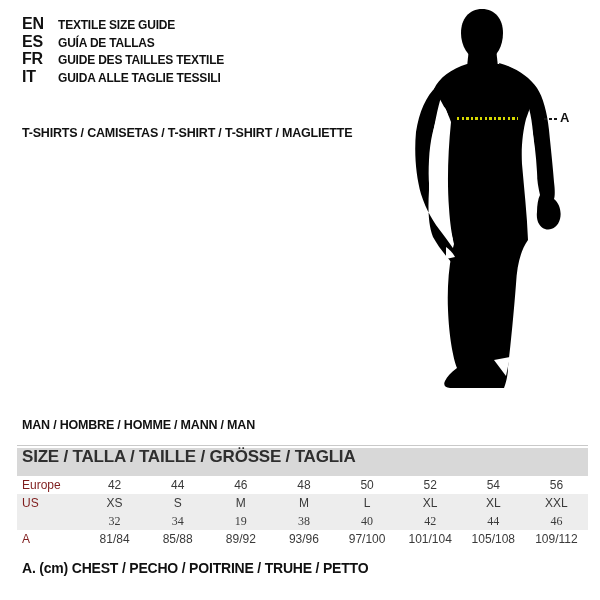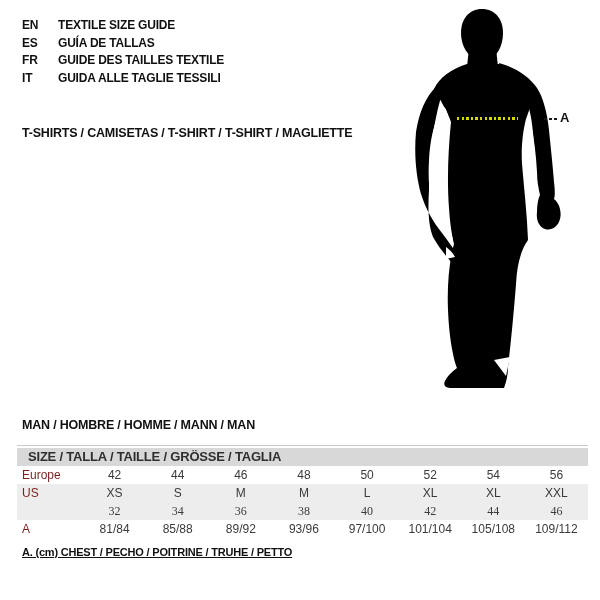--- a/index.html
+++ b/index.html
@@ -4,44 +4,44 @@
 <style>
   html,body{margin:0;padding:0;}
   body{
     width:600px;height:600px;background:#ffffff;position:relative;overflow:hidden;
     font-family:"Liberation Sans","DejaVu Sans",sans-serif;color:#111;
   }
   .abs{position:absolute;}
   
   .lang-list{left:22px;top:15px;}
   .lang-row{height:17.5px;line-height:17.5px;white-space:nowrap;}
-  .lang-code{display:inline-block;width:36px;font-weight:bold;font-size:12px;letter-spacing:-0.2px;}
+  .lang-code{display:inline-block;width:36px;font-weight:bold;font-size:16px;letter-spacing:-0.2px;}
   .lang-label{font-weight:bold;font-size:12px;letter-spacing:-0.2px;}
   
   .product-lines{left:22px;top:125px;}
   .product-line{height:17px;line-height:17px;font-weight:bold;font-size:12.5px;letter-spacing:-0.2px;white-space:nowrap;}
   
   .figure-wrap{left:400px;top:0;width:180px;height:400px;}
   .chest-line{left:457px;top:117px;width:61px;height:2.6px;z-index:3;}
   .pointer-line{left:544px;top:118px;width:15px;height:2.4px;z-index:3;
     background:repeating-linear-gradient(90deg,#161616 0 3px,transparent 3px 5.2px);}
   .measure-label{left:560px;top:110px;font-weight:bold;font-size:13px;z-index:3;}
   
   .section-title{left:22px;top:418px;font-weight:bold;font-size:12.5px;letter-spacing:-0.2px;}
   
   .size-table{left:17px;top:445px;width:571px;border-top:1px solid #c9c9c9;padding-top:2px;}
-  .thead{background:#d8d8d8;height:18px;line-height:17px;font-weight:bold;font-size:13px;
-    padding-left:11px;letter-spacing:-0.2px;color:#2e2e2e;}
+  .thead{background:#d8d8d8;height:28px;line-height:17px;font-weight:bold;font-size:17px;
+    padding-left:5px;letter-spacing:-0.2px;color:#2e2e2e;}
   .trow{display:grid;grid-template-columns:66px repeat(8,1fr);height:18px;line-height:18px;
     font-size:12px;color:#3a3a3a;}
   .trow.shaded{background:#ededed;}
   .tcell{text-align:center;}
   .tcell.label{text-align:left;padding-left:5px;color:#7f1d1d;}
   
-  .footnote{left:22px;top:546px;font-weight:bold;font-size:11px;letter-spacing:-0.2px;text-decoration:underline;}
+  .footnote{left:22px;top:560px;font-weight:bold;font-size:14px;letter-spacing:-0.2px;}
 </style>
 </head>
 <body>
 
 <div class="abs lang-list">
     <div class="lang-row"><span class="lang-code">EN</span><span class="lang-label">TEXTILE SIZE GUIDE</span></div>
     <div class="lang-row"><span class="lang-code">ES</span><span class="lang-label">GUÍA DE TALLAS</span></div>
     <div class="lang-row"><span class="lang-code">FR</span><span class="lang-label">GUIDE DES TAILLES TEXTILE</span></div>
     <div class="lang-row"><span class="lang-code">IT</span><span class="lang-label">GUIDA ALLE TAGLIE TESSILI</span></div>
   </div>
@@ -117,21 +117,21 @@
         <div class="tcell">M</div>
         <div class="tcell">L</div>
         <div class="tcell">XL</div>
         <div class="tcell">XL</div>
         <div class="tcell">XXL</div>
       </div>
       <div class="trow shaded" style="background: rgb(237, 237, 237); font-family: Liberation Serif, serif;">
         <div class="tcell label"></div>
         <div class="tcell">32</div>
         <div class="tcell">34</div>
-        <div class="tcell">36</div>
+        <div class="tcell">19</div>
         <div class="tcell">38</div>
         <div class="tcell">40</div>
         <div class="tcell">42</div>
         <div class="tcell">44</div>
         <div class="tcell">46</div>
       </div>
       <div class="trow">
         <div class="tcell label">A</div>
         <div class="tcell">81/84</div>
         <div class="tcell">85/88</div>

